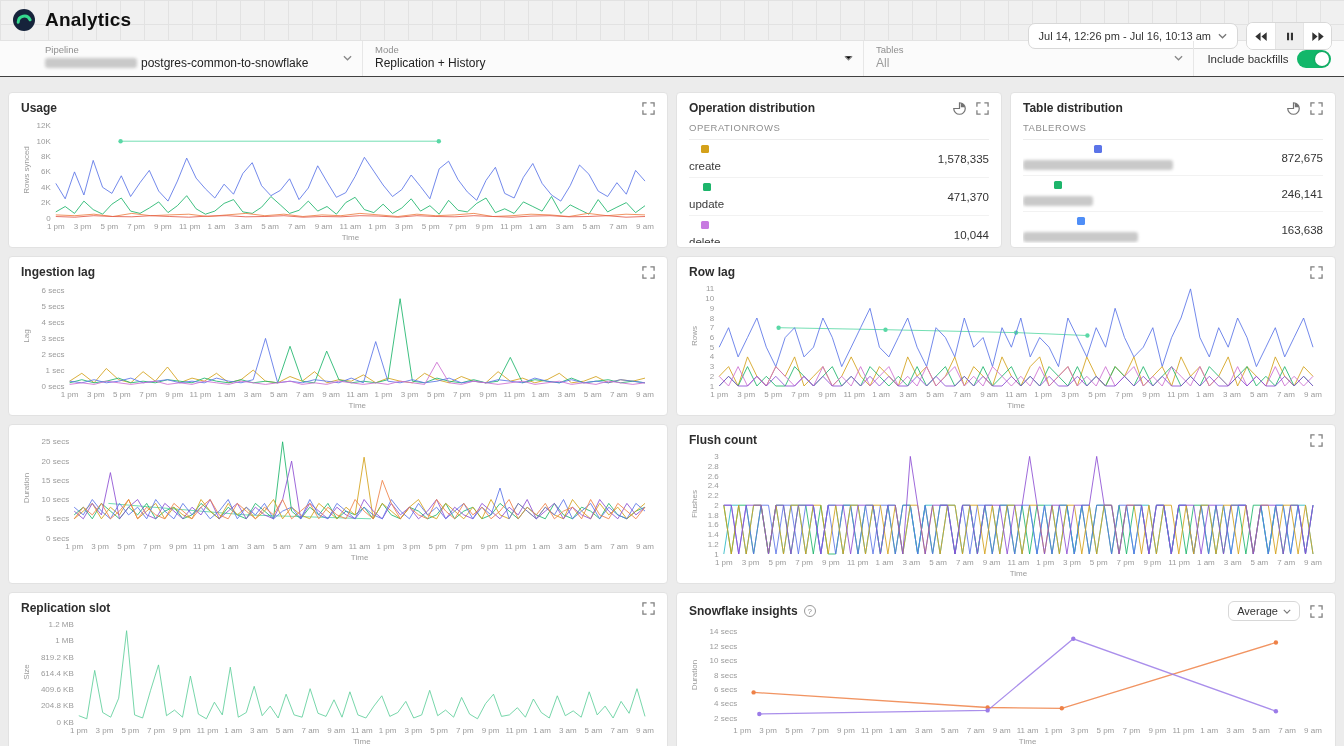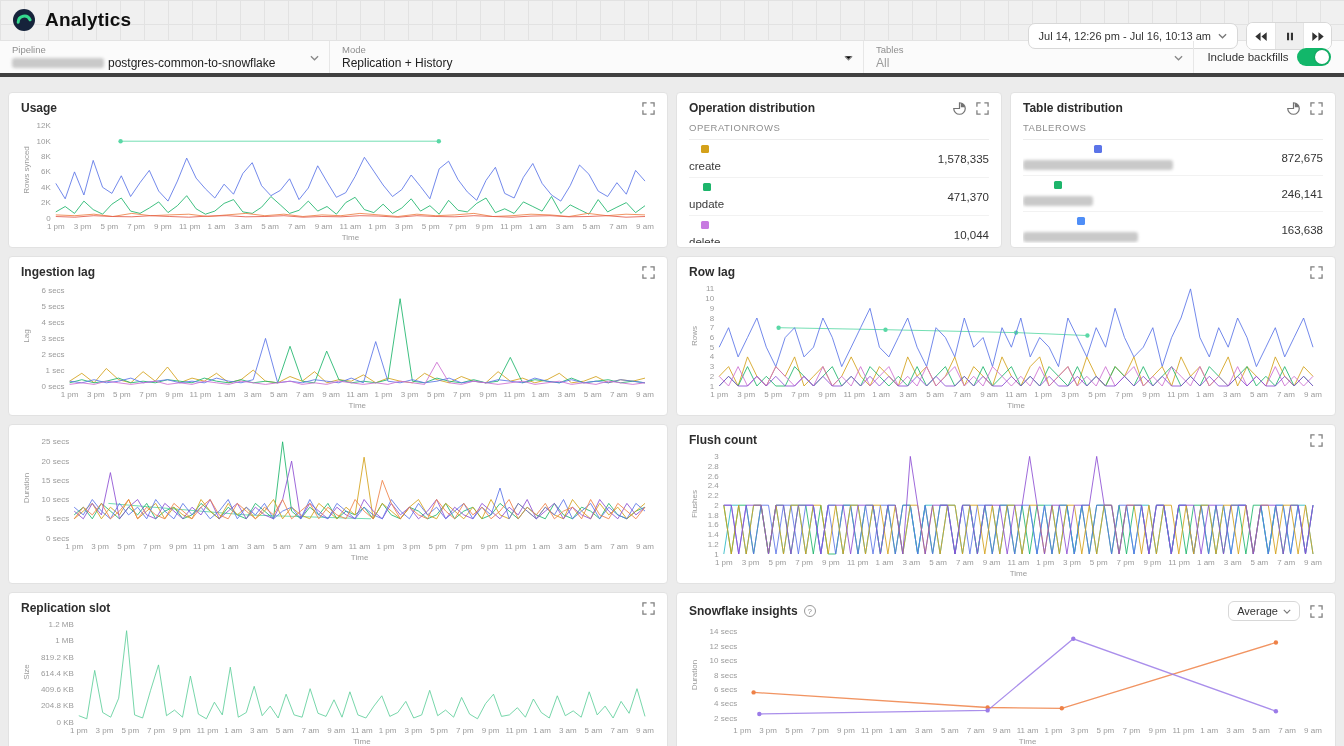--- a/index.html
+++ b/index.html
@@ -21,21 +21,21 @@
     display:flex; align-items:center; gap:7px; background:#fff; border:1px solid #d8d8d8;
     border-radius:7px; padding:6px 10px; font-size:11px; color:#333; cursor:pointer;
     font-family:"Liberation Sans",sans-serif;
   }
   .pb{ display:flex; border:1px solid #d8d8d8; border-radius:7px; overflow:hidden; background:#fff; }
   .pb button{ width:28px; height:26px; border:0; background:#fff; display:flex; align-items:center; justify-content:center; cursor:pointer; }
   .pb button + button{ border-left:1px solid #e5e5e5; }
   .pb button.active{ background:#efefef; }
 
   
-  .filter-bar{ height:37px; background:#fbfbfb; border-top:1px solid #e3e3e3; border-bottom:4px solid #404040; display:flex; }
+  .filter-bar{ height:37px; background:#fbfbfb; border-top:1px solid #e3e3e3; border-bottom:1px solid #404040; display:flex;padding-left:33px; }
   .filter{ position:relative; padding:3px 26px 3px 12px; border-right:1px solid #e7e7e7; cursor:pointer; }
   .filter-pipeline{ width:330px; } .filter-tables{ width:330px; } .filter-mode{ flex:1; }
   .f-label{ font-size:9.5px; color:#8f8f8f; margin-bottom:1px; }
   .f-value{ font-size:12px; color:#222; display:flex; align-items:center; gap:4px; white-space:nowrap; }
   .f-value.muted{ color:#9c9c9c; }
   .f-chev{ position:absolute; right:10px; top:14px; }
   .backfill{ width:150px; display:flex; align-items:center; justify-content:center; gap:8px; font-size:11.5px; color:#333; }
   .toggle{ width:34px; height:18px; border-radius:9px; background:#12b76a; position:relative; cursor:pointer; flex:0 0 auto;}
   .toggle .knob{ position:absolute; top:2px; right:2px; width:14px; height:14px; border-radius:50%; background:#fff; box-shadow:0 0 2px rgba(0,0,0,.3); }
   .redact{ display:inline-block; height:10px; border-radius:3px; background:#c9c9c9; filter:blur(1.5px); }

